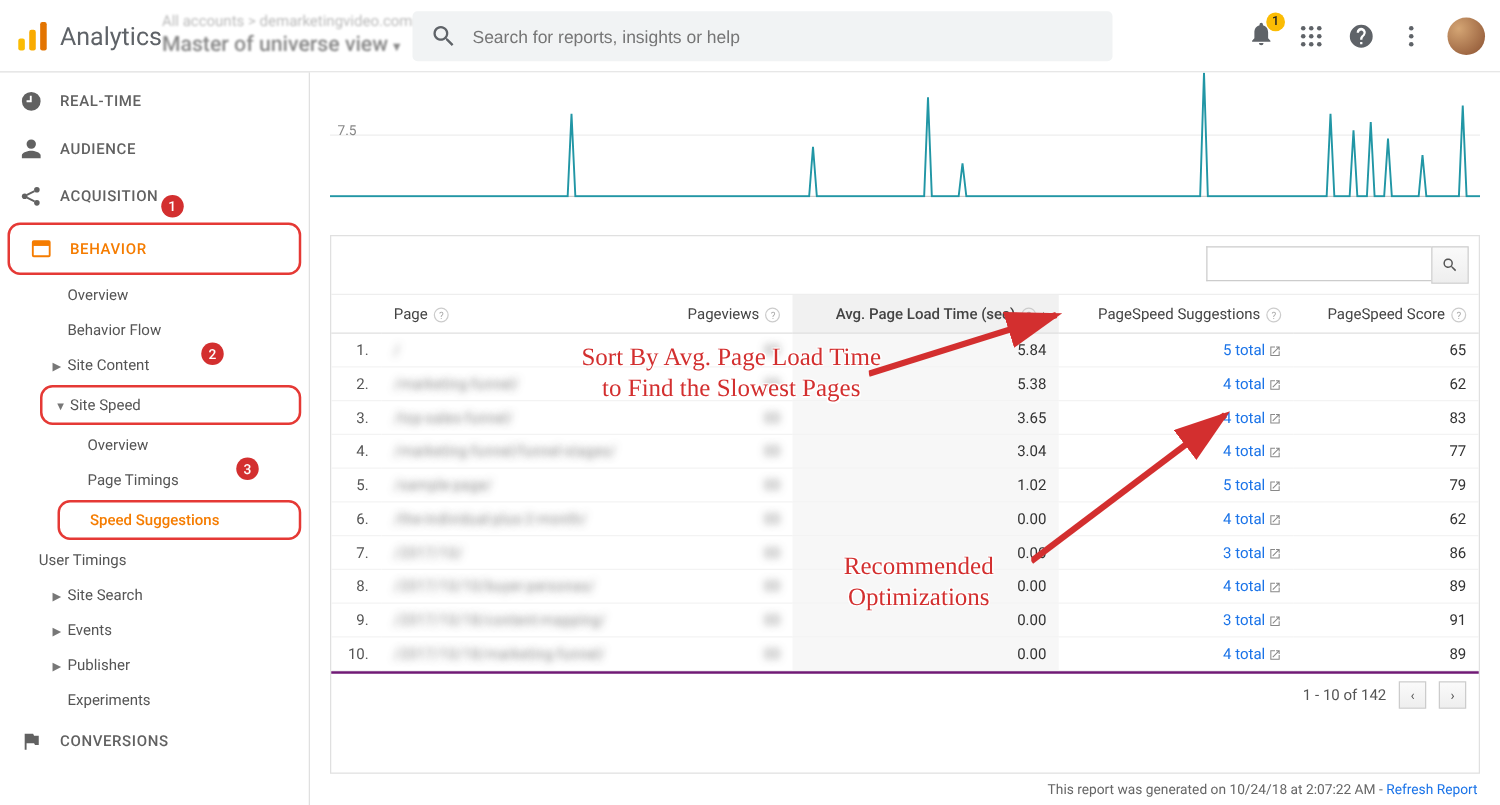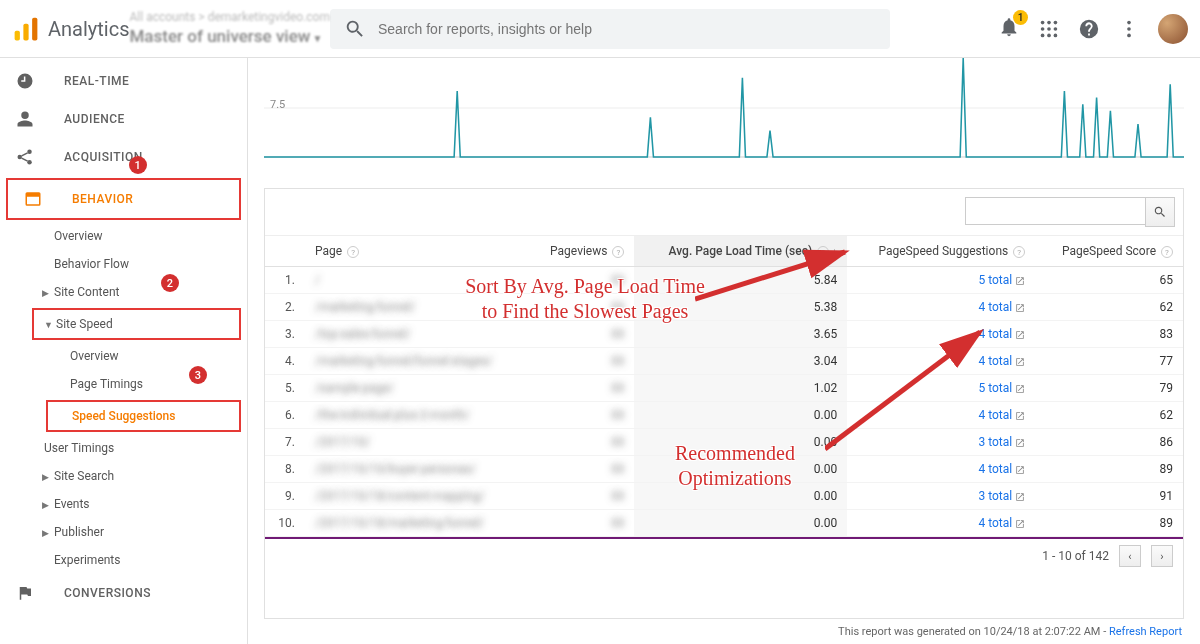--- a/index.html
+++ b/index.html
@@ -13,27 +13,27 @@
   .dd-arrow { font-size: 10px; color: #888; margin-left: 2px; }
   .search-box { flex: 1; max-width: 560px; height: 40px; background: #f1f3f4; border-radius: 4px; display: flex; align-items: center; padding: 0 14px; gap: 12px; color: #5f6368; }
   .search-box input { border: none; background: transparent; outline: none; flex: 1; font-size: 14px; color: #444; }
   .hdr-icons { margin-left: auto; display: flex; align-items: center; gap: 18px; }
   .bell { position: relative; }
   .bell-badge { position: absolute; top: -6px; right: -8px; background: #fbbc04; color: #202124; font-size: 10px; border-radius: 50%; width: 15px; height: 15px; display: flex; align-items: center; justify-content: center; font-weight: 500; }
   .ic { width: 22px; height: 22px; fill: #5f6368; cursor: pointer; }
   .avatar { width: 30px; height: 30px; border-radius: 50%; background: radial-gradient(circle at 30% 30%, #d4a574, #8a5030); }
   .layout { display: flex; height: calc(644px - 58px); }
   .sidebar { width: 248px; border-right: 1px solid #e0e0e0; overflow-y: auto; padding-top: 4px; }
-  .nav-item { display: flex; align-items: center; gap: 30px; padding: 10px 16px; font-size: 12px; font-weight: 500; color: #616161; cursor: pointer; position: relative; }
+  .nav-item { display: flex; align-items: center; gap: 14px; padding: 10px 16px; font-size: 12px; font-weight: 500; color: #616161; cursor: pointer; position: relative; }
   .nav-item.section { text-transform: uppercase; letter-spacing: 0.5px; }
   .nav-item.active { color: #f57c00; }
   .nav-sub { padding-left: 54px; font-size: 12px; font-weight: 400; color: #555; cursor: pointer; padding-top: 7px; padding-bottom: 7px; }
   .nav-sub.active { color: #f57c00; font-weight: 500; }
   .nav-caret { width: 10px; display: inline-block; font-size: 9px; color: #777; margin-left: -12px; margin-right: 2px; }
-  .highlight-box { border: 2px solid #e53935; border-radius: 0; }
+  .highlight-box { border: 2px solid #e53935; border-radius: 10px; }
   .step-badge { position: absolute; right: 8px; top: -8px; background: #d32f2f; color: #fff; width: 18px; height: 18px; border-radius: 50%; font-size: 11px; display: flex; align-items: center; justify-content: center; font-weight: 500; }
   .nic { width: 18px; height: 18px; fill: #616161; flex-shrink: 0; }
   .nav-item.active .nic { fill: #f57c00; }
   .main { flex: 1; display: flex; flex-direction: column; background: #fff; overflow: hidden; justify-content: space-between; }
   .chart-area { height: 120px; padding: 0 16px 0 16px; position: relative; }
   .y-label { position: absolute; left: 22px; top: 40px; font-size: 11px; color: #888; }
   .chart-svg { width: 100%; height: 100px; }
   .x-axis { display: flex; justify-content: space-between; padding: 2px 8px 0 48px; font-size: 11px; color: #666; }
   .table-wrap { flex: 1; margin: 10px 16px 0 16px; border: 1px solid #e0e0e0; position: relative; display: flex; flex-direction: column; }
   .table-toolbar { display: flex; justify-content: flex-end; padding: 8px; border-bottom: 1px solid #eee; gap: 0; }
@@ -146,21 +146,21 @@
     <div class="nav-sub">Behavior Flow</div>
     <div class="nav-sub" style="position:relative"><span class="nav-caret">▶</span><span>Site Content</span>
       <span class="step-badge" style="top:-4px;right:68px">2</span>
     </div>
     <div class="nav-sub highlight-box" style="margin:2px 6px 2px 32px;padding-left:22px"><span class="nav-caret">▼</span><span>Site Speed</span></div>
     <div class="nav-sub" style="padding-left:70px">Overview</div>
     <div class="nav-sub" style="padding-left:70px;position:relative"><span>Page Timings</span>
       <span class="step-badge" style="top:-4px;right:40px">3</span>
     </div>
     <div class="nav-sub active highlight-box" style="margin:2px 6px 2px 46px;padding-left:24px">Speed Suggestions</div>
-    <div class="nav-sub" style="padding-left:44px">User Timings</div>
+    <div class="nav-sub" style="padding-left:31px">User Timings</div>
     <div class="nav-sub"><span class="nav-caret">▶</span><span>Site Search</span></div>
     <div class="nav-sub"><span class="nav-caret">▶</span><span>Events</span></div>
     <div class="nav-sub"><span class="nav-caret">▶</span><span>Publisher</span></div>
     <div class="nav-sub">Experiments</div>
     <div class="nav-item section">
       <svg class="nic" viewBox="0 0 24 24">
           <path d="M5 3v18h2v-7h8l1 2h4V6h-5l-1-2H5z"></path>
         </svg>
       <span>CONVERSIONS</span>
     </div>

